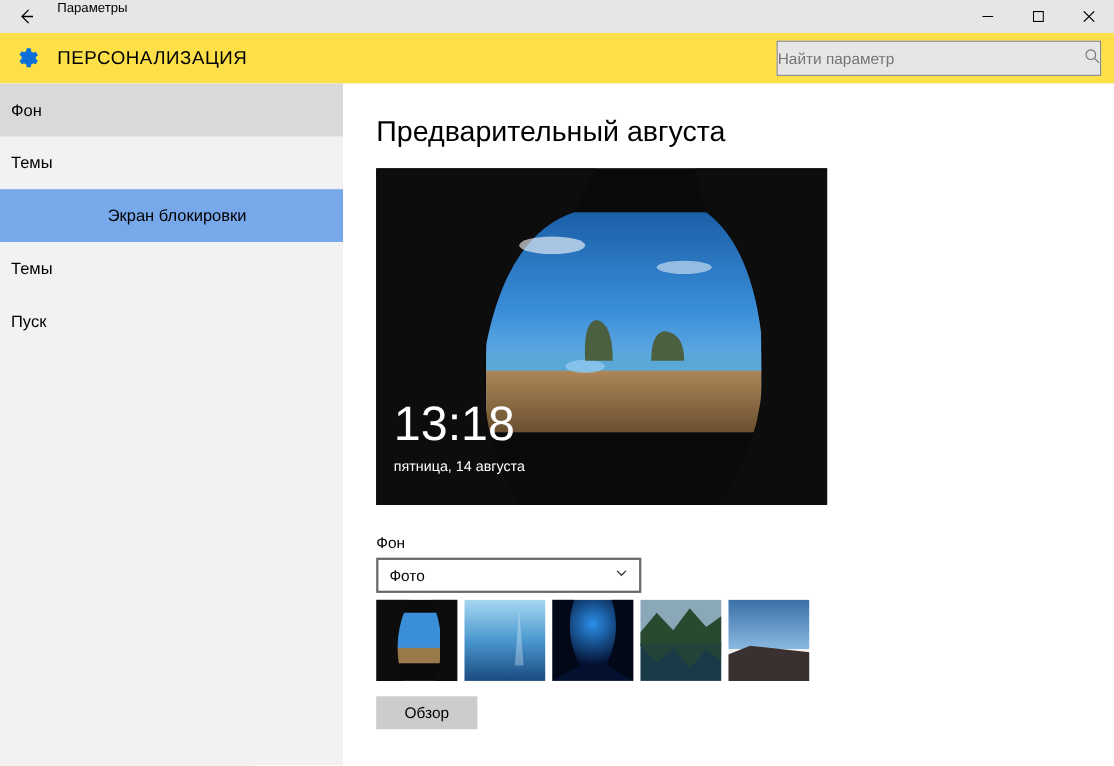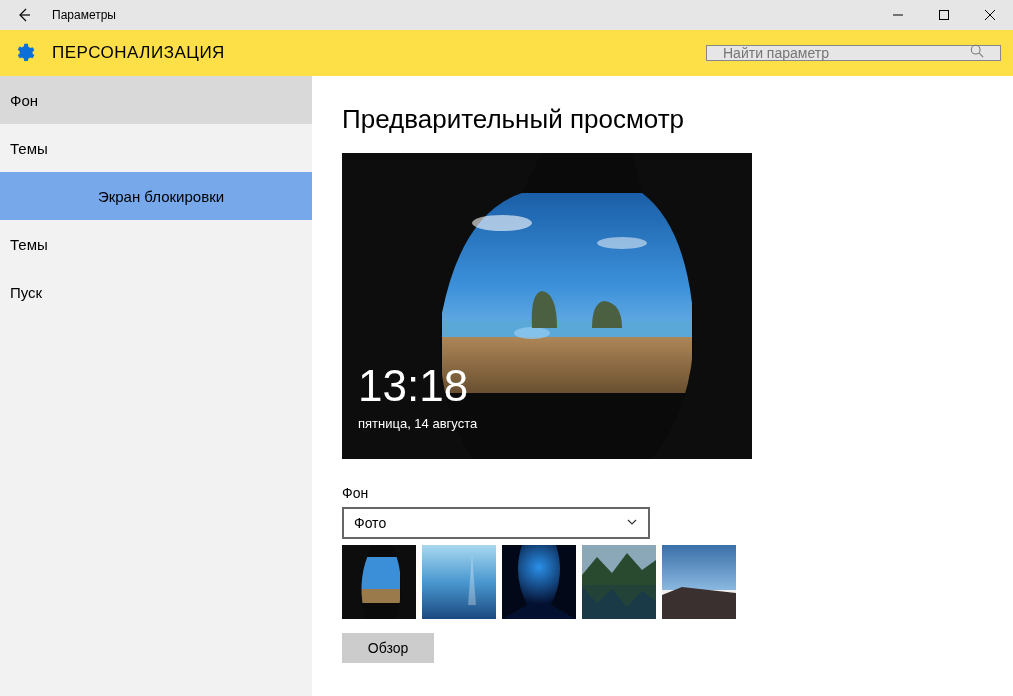--- a/index.html
+++ b/index.html
@@ -1,46 +1,46 @@
 <!DOCTYPE html>
 <html><head>
 <meta charset="utf-8">
 <style>
 * { margin: 0; padding: 0; box-sizing: border-box; font-family: "Segoe UI", Tahoma, sans-serif; }
 body { width: 1013px; height: 696px; background: #fff; overflow: hidden; }
 
-.titlebar { height: 30px; background: #e6e6e6; display: flex; align-items: center; padding-left: 8px; }
+.titlebar { height: 30px; background: #e6e6e6; display: flex; align-items: flex-start; padding-left: 8px; }
 .titlebar .back { width: 32px; height: 30px; display: flex; align-items: center; justify-content: center; cursor: pointer; }
 .titlebar .title { font-size: 12px; color: #000; margin-left: 12px; }
 .titlebar .controls { margin-left: auto; display: flex; }
 .titlebar .controls .ctrl { width: 46px; height: 30px; display: flex; align-items: center; justify-content: center; cursor: pointer; }
 
 .header { height: 46px; background: #fde047; display: flex; align-items: center; padding: 0 12px; }
 .header .gear { width: 24px; height: 24px; display:flex;align-items:center;justify-content:center;color:#0a6fd8; }
 .header .heading { margin-left: 16px; font-size: 17px; font-weight: 400; color: #000; letter-spacing: 0.5px; }
-.header .search { margin-left: auto; width: 295px; height: 16px; border: 1px solid #888; background: #e6e6e6; display: flex; align-items: center; padding: 0 16px; }
+.header .search { margin-left: auto; width: 295px; height: 32px; border: 1px solid #888; background: #e6e6e6; display: flex; align-items: center; padding: 0 0; }
 .header .search input { flex: 1; border: none; background: transparent; outline: none; font-size: 14px; color: #333; }
 .header .search .sicon { color: #777; }
 
 .body { display: flex; height: calc(696px - 30px - 46px); }
 .sidebar { width: 312px; background: #f2f2f2; }
 .sidebar .item { height: 48px; display: flex; align-items: center; padding-left: 10px; font-size: 15px; color: #000; cursor: pointer; }
 .sidebar .item.active { background: #d9d9d9; }
 .sidebar .item.selected { background: #77a8ea; justify-content: center; }
 
 .content { flex: 1; background: #fff; padding: 28px 0 0 30px; overflow-y: auto; }
 .content h1 { font-size: 26px; font-weight: 400; color: #000; margin-bottom: 18px; }
 
 .preview { width: 410px; height: 306px; background: #000; position: relative; overflow: hidden; }
 .preview .time { position: absolute; left: 16px; bottom: 48px; color: #fff; font-size: 44px; font-weight: 300; }
 .preview .date { position: absolute; left: 16px; bottom: 28px; color: #fff; font-size: 13px; }
 .preview svg { width: 100%; height: 100%; display: block; }
 
 .label { font-size: 14px; color: #000; margin-top: 26px; margin-bottom: 6px; }
-.select { width: 308px; height: 32px; border: 2px solid #666; display: flex; align-items: center; padding: 0 10px; cursor: pointer; }
+.select { width: 241px; height: 32px; border: 2px solid #666; display: flex; align-items: center; padding: 0 10px; cursor: pointer; }
 .select .val { flex: 1; font-size: 14px; }
 .select .chev { color: #333; }
 
 .thumbs { display: flex; gap: 6px; margin-top: 6px; }
 .thumb { width: 74px; height: 74px; cursor: pointer; overflow: hidden; }
 .thumb svg { width: 100%; height: 100%; display: block; }
 
 .browse { margin-top: 14px; width: 92px; height: 30px; background: #ccc; border: none; font-size: 14px; color: #000; text-align: center; cursor: pointer; }
 </style>
 </head>
@@ -104,21 +104,21 @@
       </div>
     <div class="item">
         <span>Темы</span>
       </div>
     <div class="item">
         <span>Пуск</span>
       </div>
   </div>
 
   <div class="content">
-    <h1>Предварительный просмотр</h1>
+    <h1>Предварительный августа</h1>
 
     <div class="preview">
       <svg viewBox="0 0 410 306" preserveAspectRatio="none">
         <defs>
           <linearGradient id="sky" x1="0" y1="0" x2="0" y2="1">
               <stop offset="0" stop-color="#1a5fa8"></stop>
               <stop offset="0.5" stop-color="#3a8fd8"></stop>
               <stop offset="1" stop-color="#8ec8f0"></stop>
             </linearGradient>
           <linearGradient id="sand" x1="0" y1="0" x2="0" y2="1">

